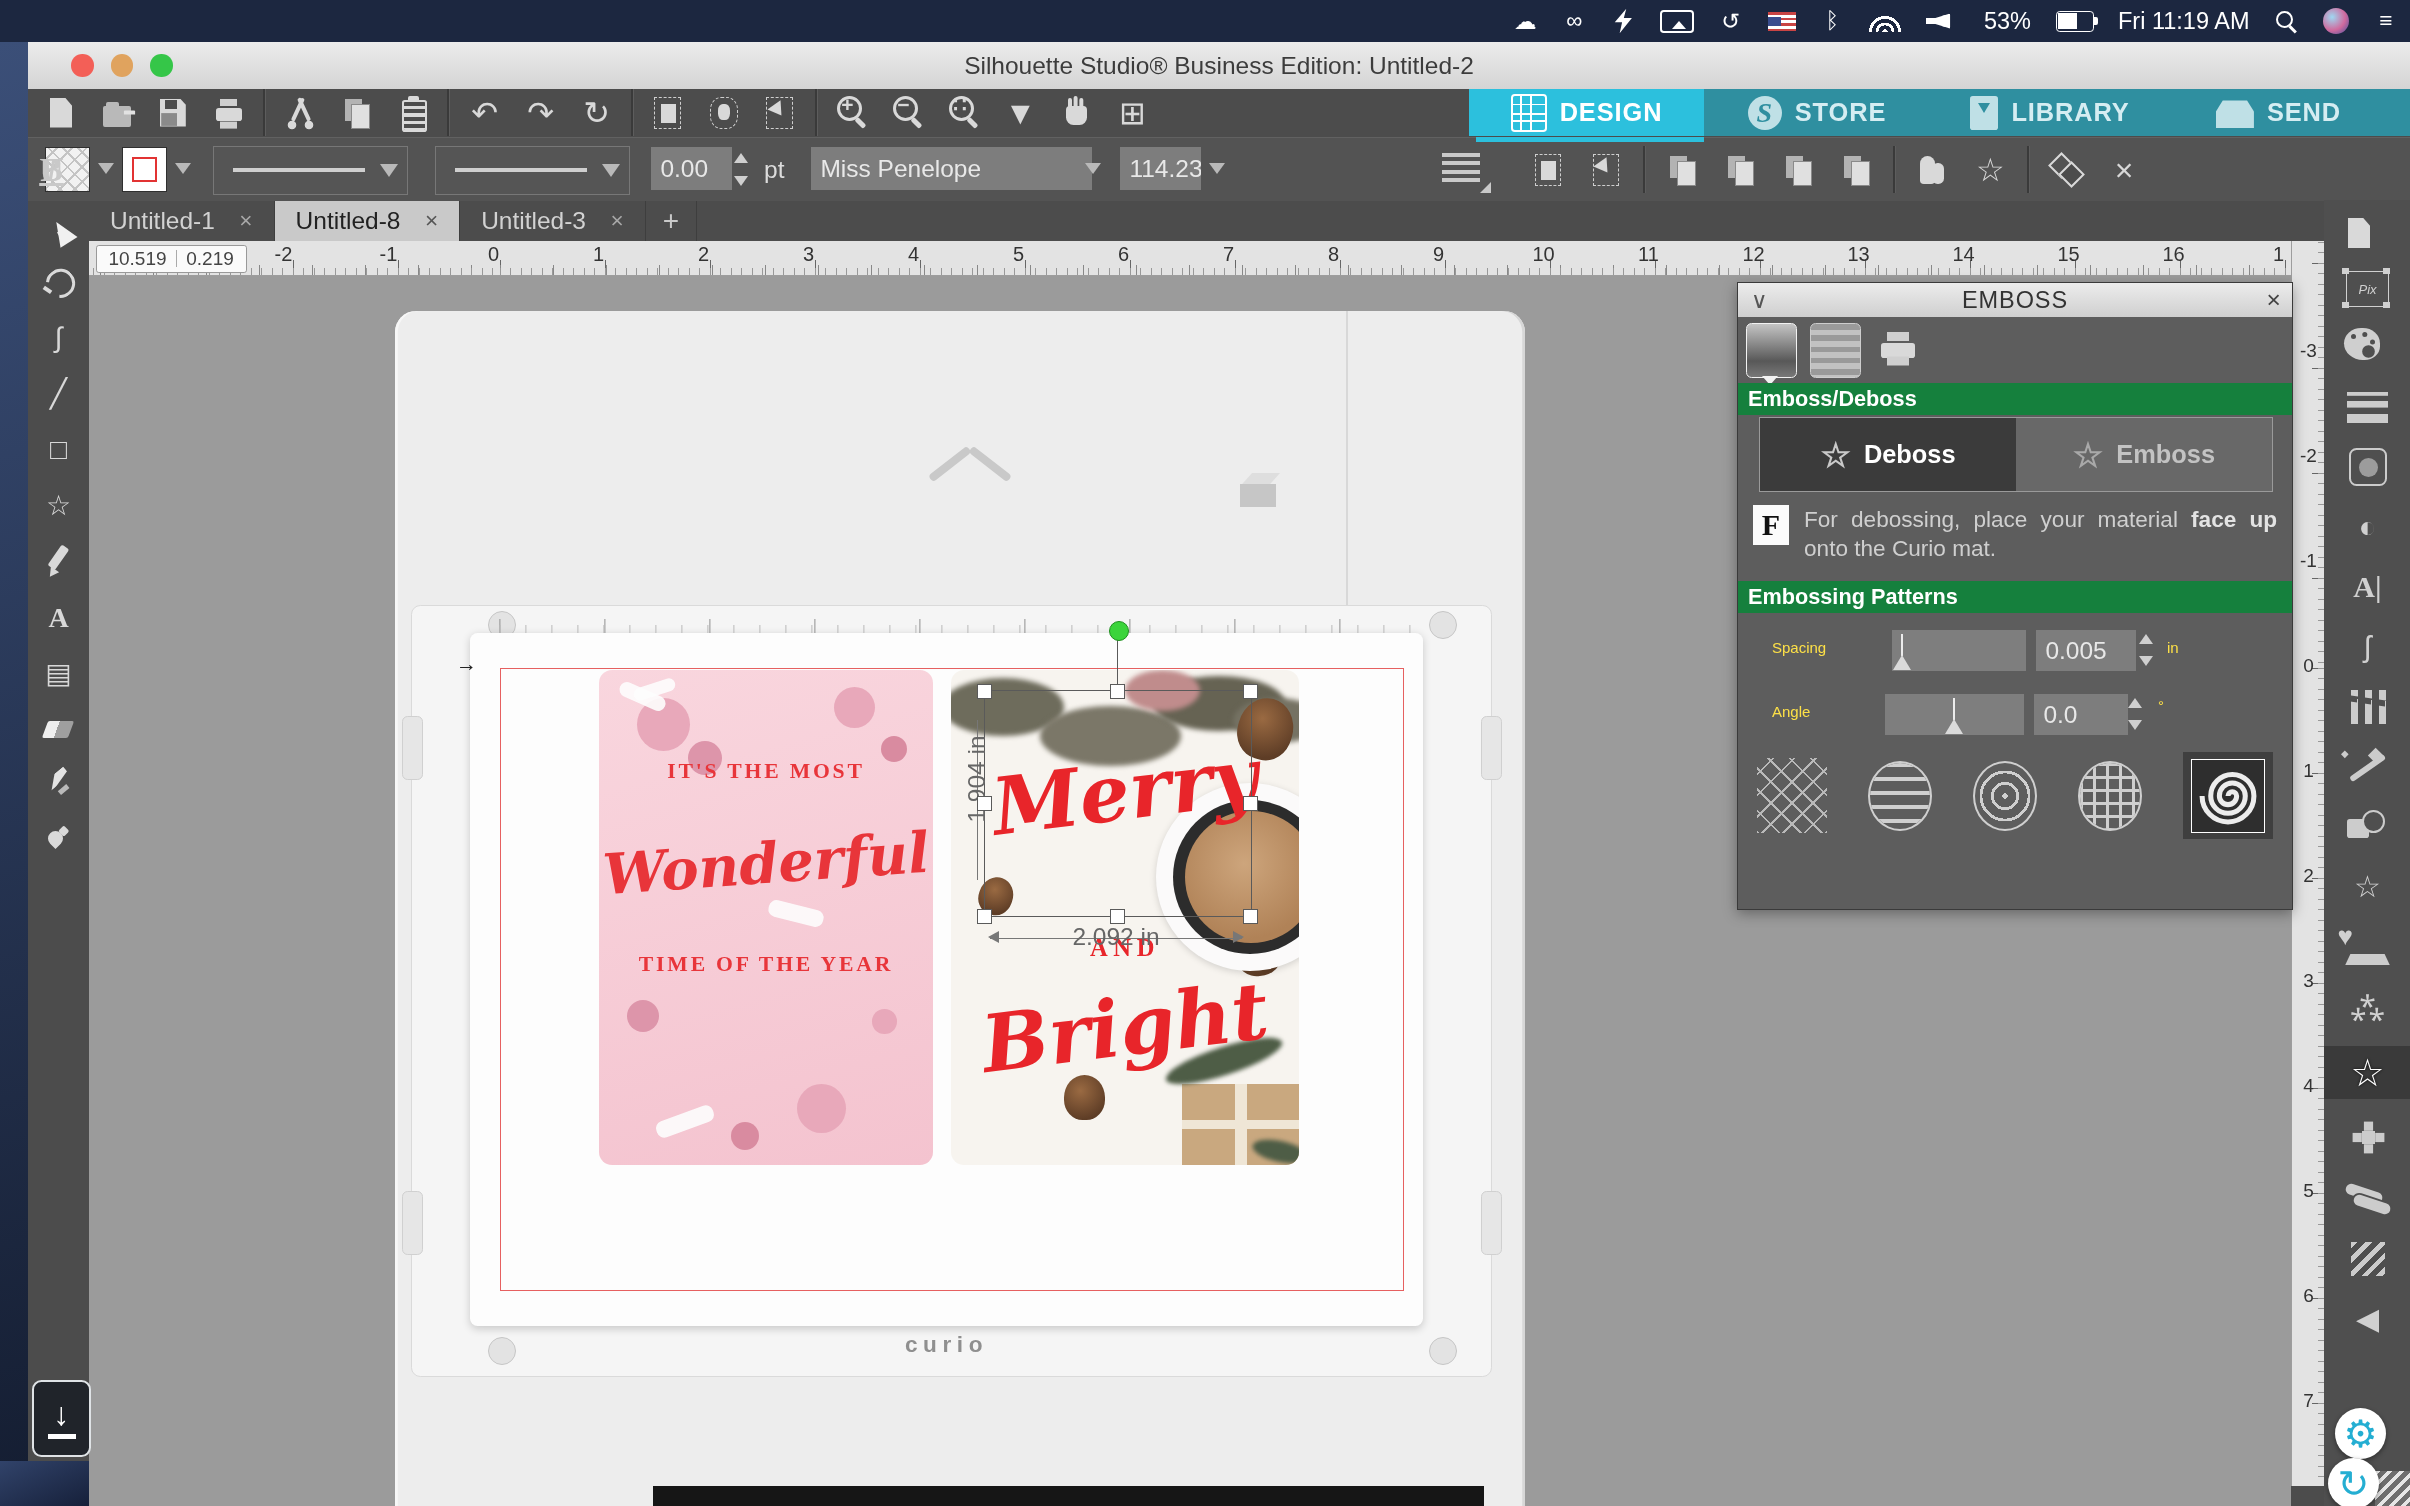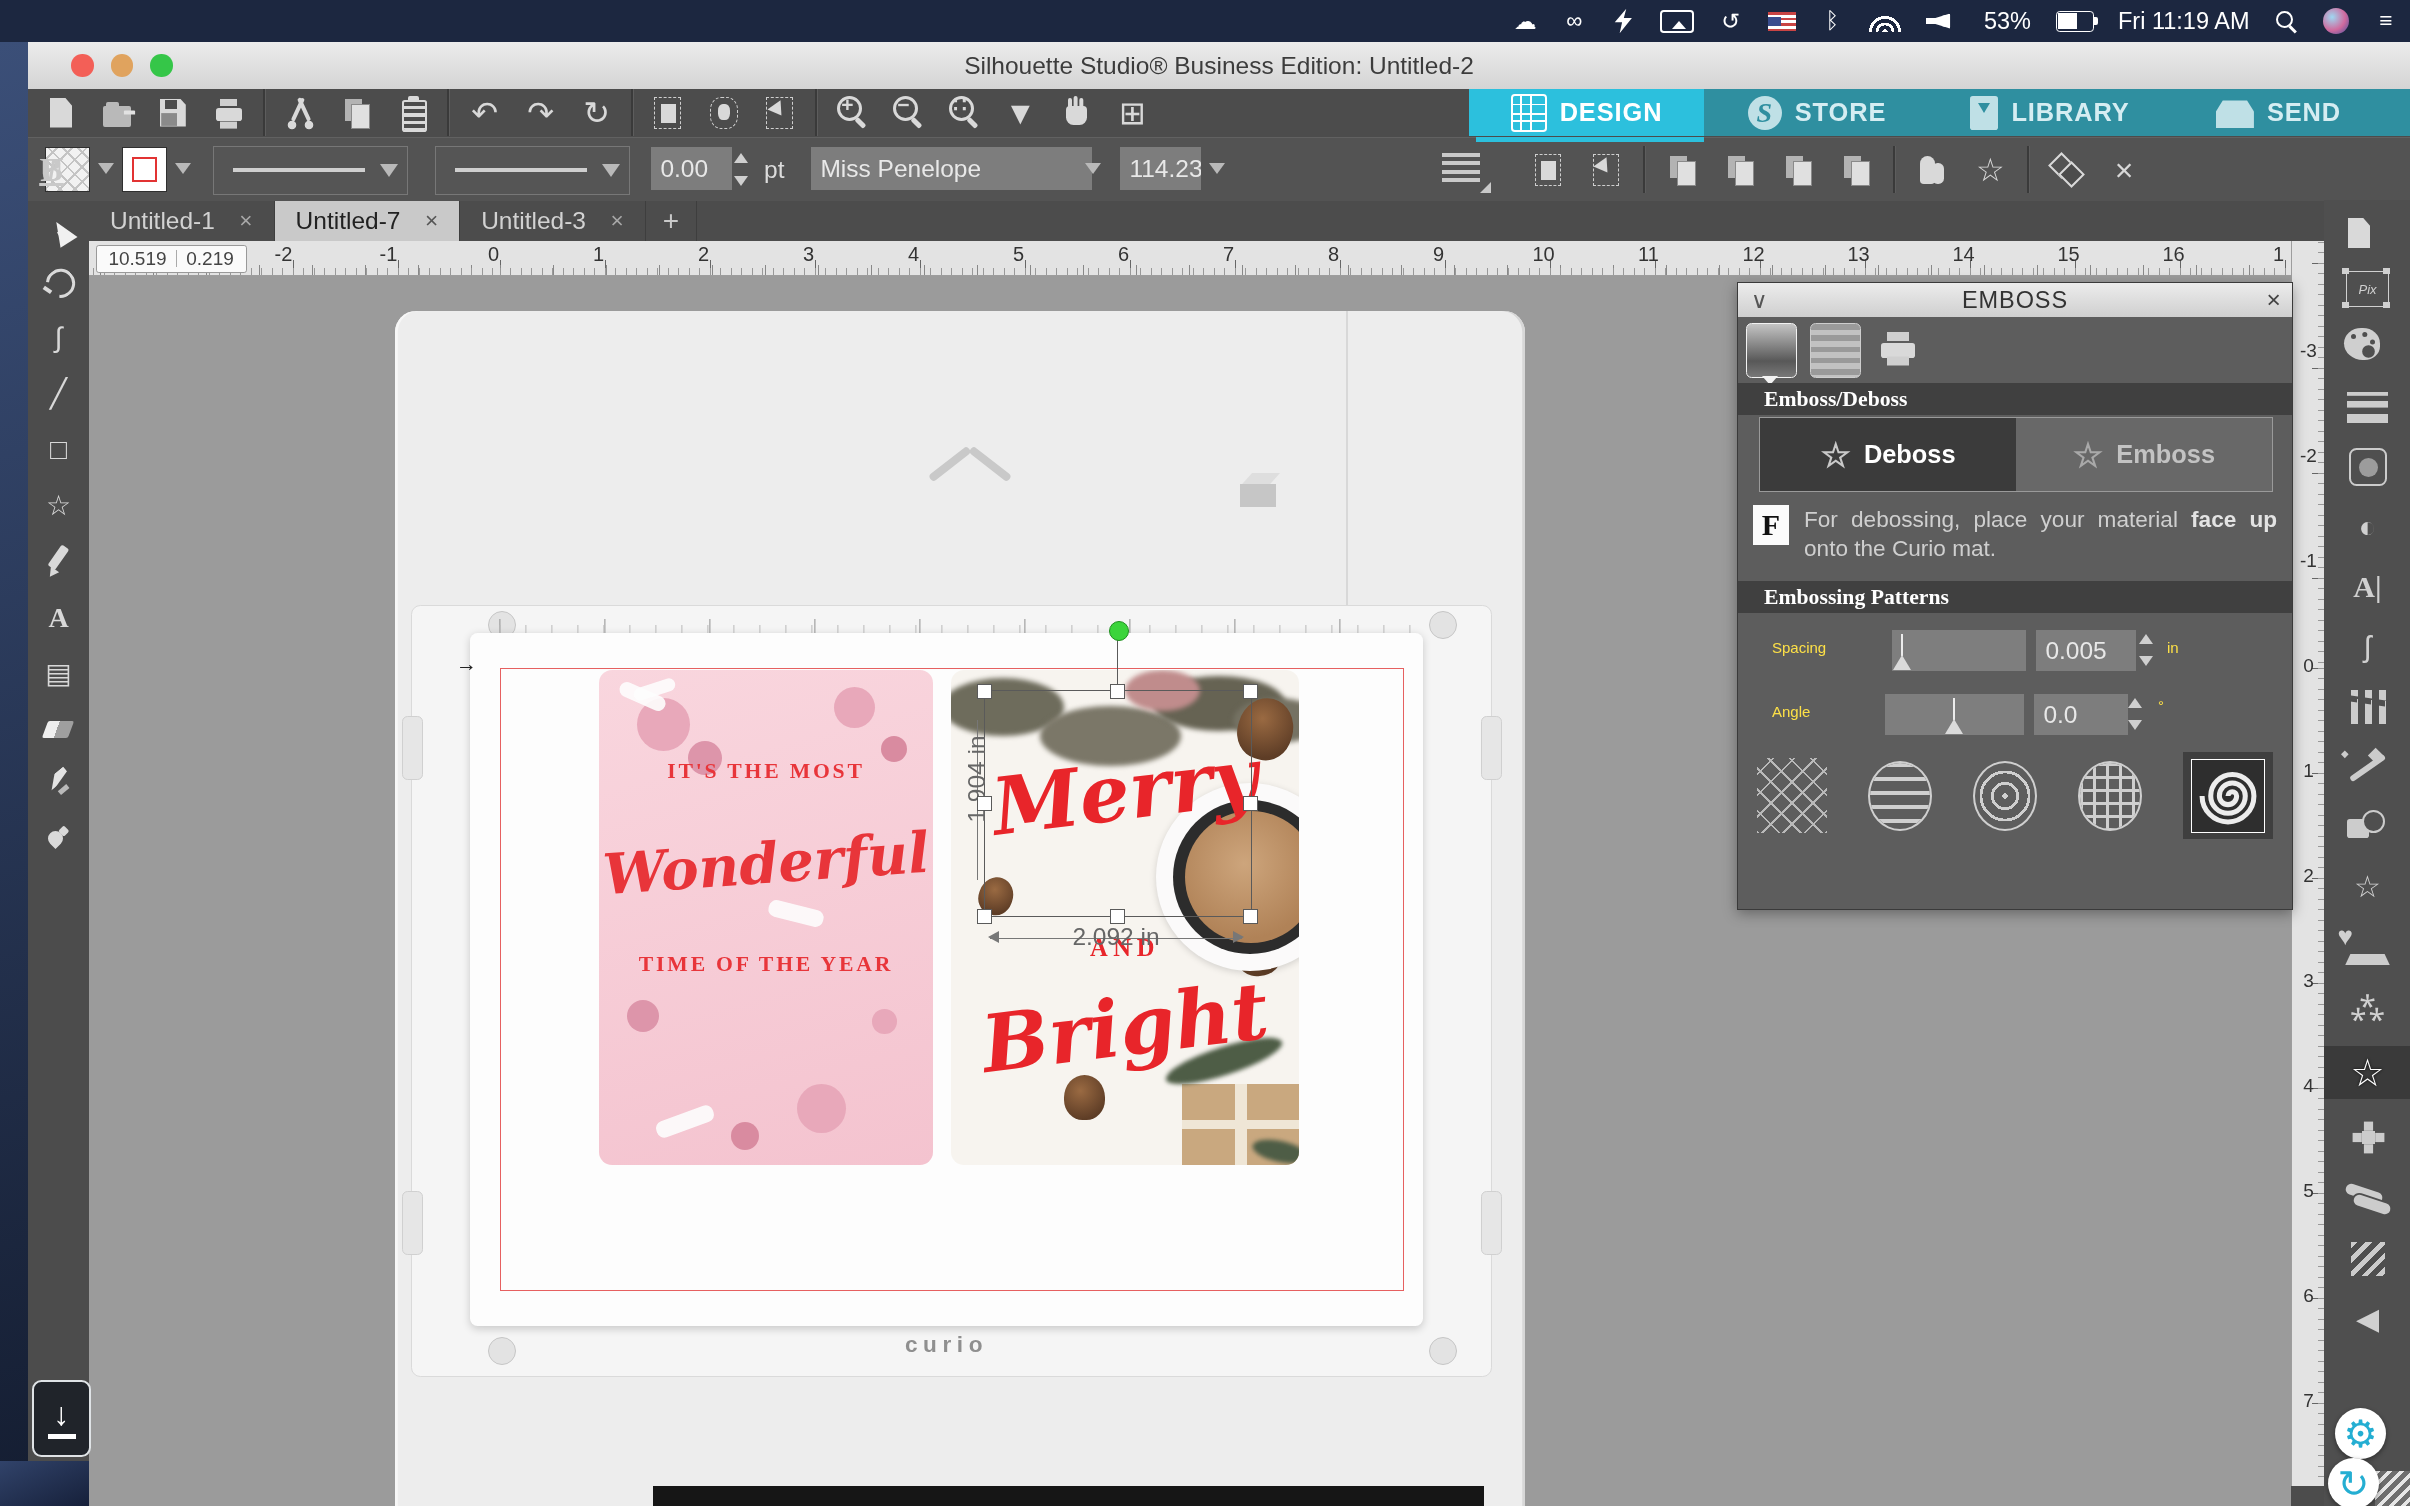--- a/index.html
+++ b/index.html
@@ -207,21 +207,21 @@
   .panel-header .ptitle{position:absolute;left:0;right:0;text-align:center;font-size:23.5px;letter-spacing:0.9px;}
   .panel-header .pclose{position:absolute;right:11.3px;font-size:24.5px;color:#444;}
   .ptools{position:absolute;left:7.5px;top:40px;display:flex;gap:13px;align-items:center;}
   .ptool{position:relative;width:49px;height:53px;}
   .ptool.t1{border:1.9px solid #f2f2f2;border-radius:5.6px;background:linear-gradient(#c4c4c4,#585858 70%,#787878);}
   .ptool.t1::after{content:"";position:absolute;left:15px;bottom:-7.5px;border-left:8.5px solid transparent;border-right:8.5px solid transparent;border-top:9.4px solid #f2f2f2;}
   .ptool.t2{border:1.9px solid #cdcdcd;border-radius:5.6px;background:repeating-linear-gradient(#9a9a9a 0 5.6px,#c2c2c2 5.6px 11.3px);}
   .ptool.t3{border:none;}
   .ptool.t3::before{content:"";position:absolute;left:7.5px;top:19px;width:34px;height:15px;background:#d9d9d9;border-radius:2.8px;}
   .ptool.t3::after{content:"";position:absolute;left:13px;top:7.5px;width:22.6px;height:9.4px;background:#cfcfcf;box-shadow:0 24.5px 0 0 #cfcfcf;}
-  .psection{position:absolute;left:0;width:100%;height:32px;background:#404040;color:#fff;font-weight:bold;font-size:21.7px;display:flex;align-items:center;padding-left:26px;box-sizing:border-box;font-family:Liberation Serif, serif;}
+  .psection{position:absolute;left:0;width:100%;height:32px;background:#15803d;color:#fff;font-weight:bold;font-size:21.7px;display:flex;align-items:center;padding-left:10px;box-sizing:border-box;}
   .seg{position:absolute;left:21px;top:134px;width:512px;height:73px;border:0.9px solid #9a9a9a;display:flex;}
   .seg-btn{flex:1;display:flex;align-items:center;justify-content:center;gap:13px;font-size:25.4px;font-weight:bold;}
   .seg-btn .star{font-size:34px;}
   .seg-deboss{background:#3b3b3b;color:#fff;}
   .seg-deboss .star{color:#c9c9c9;}
   .seg-emboss{background:#686868;color:#c3c3c3;}
   .seg-emboss .star{color:#a9a9a9;}
   .info-row{position:absolute;left:15px;top:222px;width:524px;display:flex;gap:15px;}
   .f-icon{width:36px;height:40px;background:#fbfbfb;color:#111;font-family:"Liberation Serif",serif;font-weight:bold;font-size:30px;display:flex;align-items:center;justify-content:center;flex:none;}
   .info-text{color:#cfcfcf;font-size:22.6px;line-height:1.3;text-align:justify;}
@@ -504,21 +504,21 @@
   </div>
 
   <div class="abs tabbar">
     <div style="display:flex;">
 
     <div class="doctab">
         <span>Untitled-1</span>
           <span class="close">×</span>
       </div>
         <div class="doctab active">
-        <span>Untitled-7</span>
+        <span>Untitled-8</span>
           <span class="close">×</span>
       </div>
         <div class="doctab">
         <span>Untitled-3</span>
           <span class="close">×</span>
       </div>
       </div>
     <div class="doctab add">+</div>
   </div>
 

